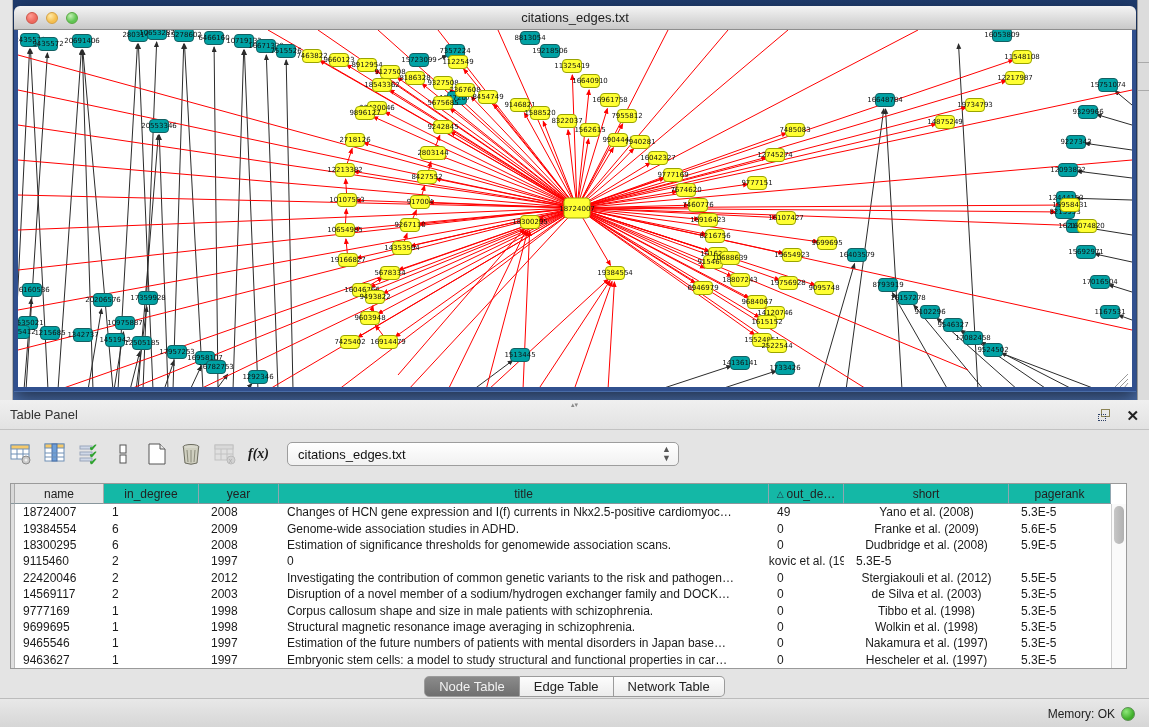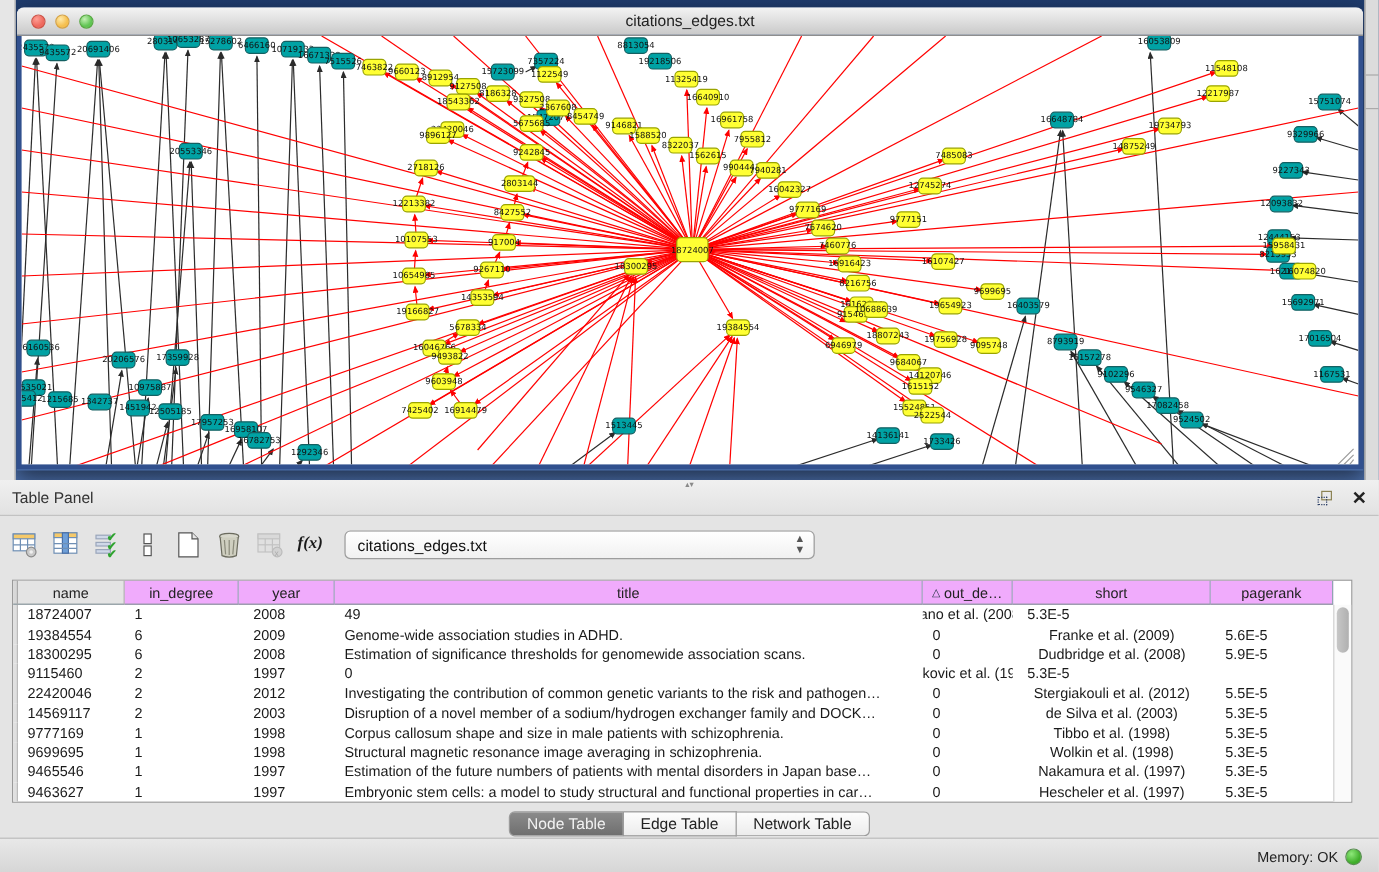--- a/index.html
+++ b/index.html
@@ -51,21 +51,21 @@
   #fx-icon { font-family:"Liberation Serif",serif; font-style:italic; font-weight:bold; font-size:14px; color:#1a1a1a; margin-left:10px; }
   #table-combo { position:relative; margin-left:18px; width:392px; height:24px; background:linear-gradient(#ffffff,#f1f1f1);
                  border:1px solid #9d9d9d; border-radius:5px; display:flex; align-items:center; font-size:13px; color:#111; }
   #table-combo .combo-text { margin-left:10px; }
   #combo-arrows { position:absolute; right:7px; top:2px; font-size:9px; color:#555; line-height:9px; text-align:center; }
 
   #data-table { position:absolute; left:10px; top:83px; width:1117px; height:186px; background:#fff;
                 border:1px solid #9a9a9a; }
   #tgrid { position:absolute; left:0; top:0; width:1100px; }
   .hrow { display:grid; height:20px; }
-  .hcell { position:relative; background:#f0abfc; border-right:1px solid #8fa6b0; border-bottom:1px solid #88969c;
+  .hcell { position:relative; background:#14b8a6; border-right:1px solid #8fa6b0; border-bottom:1px solid #88969c;
            font-size:12px; color:#222; display:flex; align-items:center; justify-content:center; overflow:hidden; white-space:nowrap; }
   .hcell.gray { background:#e4e4e4; border-right:1px solid #aaa; }
   .hcell.rowhdr { background:#d8d8d8; border-right:1px solid #aaa; }
   .sort-tri { font-size:9px; margin-right:3px; color:#234; }
   .drow { display:grid; height:16.4px; }
   .dcell { font-size:12px; color:#1a1a1a; white-space:nowrap; overflow:hidden; display:flex; align-items:center; }
   .dcell.rowhdr { background:#e0e0e0; border-right:1px solid #bbb; }
   .al { padding-left:8px; justify-content:flex-start; }
   .al12 { padding-left:12px; justify-content:flex-start; }
   .ac { justify-content:center; }
@@ -370,21 +370,21 @@
             </div>
             <div class="gnode t" style="left: 532px; top: 21px;">
               <span class="nlabel">19218506</span>
             </div>
             <div class="gnode t" style="left: 437px; top: 21px;">
               <span class="nlabel">7357224</span>
             </div>
             <div class="gnode t" style="left: 439px; top: 68px;">
               <span class="nlabel">15472077</span>
             </div>
-            <div class="gnode t" style="left: 948px; top: 5px;">
+            <div class="gnode t" style="left: 984px; top: 5px;">
               <span class="nlabel">16053809</span>
             </div>
             <div class="gnode t" style="left: 867px; top: 70px;">
               <span class="nlabel">16648784</span>
             </div>
             <div class="gnode t" style="left: 1090px; top: 55px;">
               <span class="nlabel">15751074</span>
             </div>
             <div class="gnode t" style="left: 1070px; top: 82px;">
               <span class="nlabel">9329966</span>
@@ -782,20 +782,21 @@
             </div>
             <div class="hcell ">
               <span>pagerank</span>
             </div>
           </div>
           <div class="drow" style="grid-template-columns: 4px 89px 95px 80px 490px 75px 165px 102px;">
             <div class="dcell rowhdr"></div>
             <div class="dcell al">18724007</div>
             <div class="dcell al">1</div>
             <div class="dcell al12">2008</div>
+            <div class="dcell al">Changes of HCN gene expression and I(f) currents in Nkx2.5-positive cardiomyoc…</div>
             <div class="dcell al">49</div>
             <div class="dcell ac">Yano et al. (2008)</div>
             <div class="dcell al12">5.3E-5</div>
           </div>
           <div class="drow" style="grid-template-columns: 4px 89px 95px 80px 490px 75px 165px 102px;">
             <div class="dcell rowhdr"></div>
             <div class="dcell al">19384554</div>
             <div class="dcell al">6</div>
             <div class="dcell al12">2009</div>
             <div class="dcell al">Genome-wide association studies in ADHD.</div>

